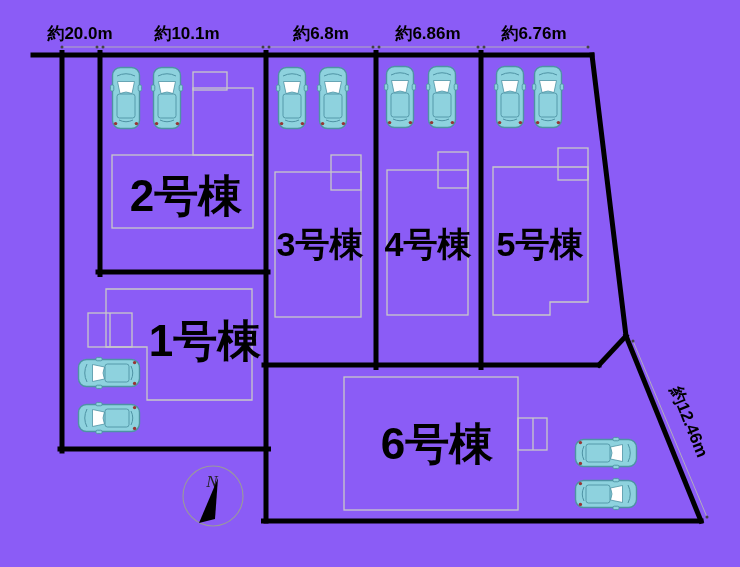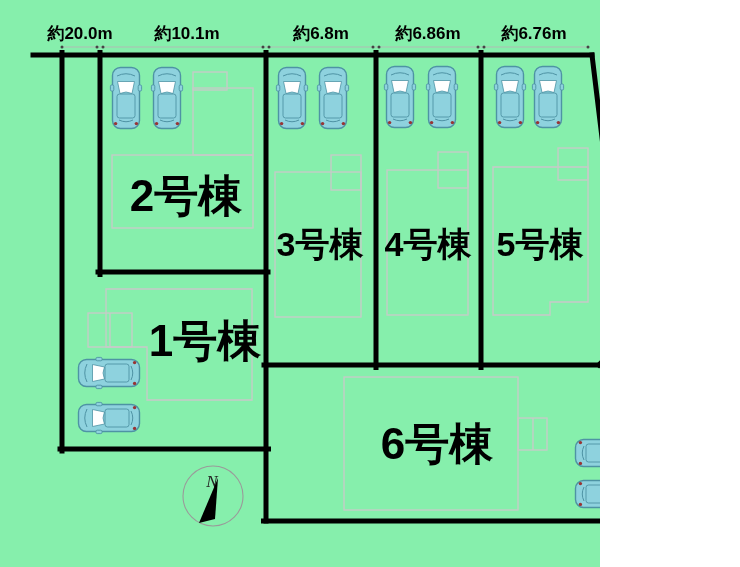--- a/index.html
+++ b/index.html
@@ -1,16 +1,16 @@
 <!DOCTYPE html>
 <html style="--boundary: #000000; --building-outline: #c9c9c9; --dimension-line: #b5b5b5; --car-body: #8ed2de; --car-outline: #4e93a4; --car-taillight: #983434;"><head>
 <meta charset="utf-8">
 <style>
   html,body{margin:0;padding:0;background:#fff;}
-  #stage{position:relative;width:600px;height:567px;background:#86efac;overflow:hidden;}
+  #stage{position:relative;width:740px;height:567px;background:#8b5cf6;overflow:hidden;}
   svg{position:absolute;left:0;top:0;}
   .b{stroke:var(--boundary,#000);stroke-width:5;fill:none;stroke-linecap:square;}
   .bld{fill:none;stroke:var(--building-outline,#c9c9c9);stroke-width:1.3;}
   .dim{stroke:var(--dimension-line,#b5b5b5);stroke-width:0.9;}
   .tick{fill:#444;}
   .lbl{font-family:"Liberation Sans","DejaVu Sans",sans-serif;font-weight:bold;fill:#000;text-anchor:middle;}
   .lbl-dim{font-size:17px;}
   .lbl-lot-lg{font-size:44px;}
   .lbl-lot-md{font-size:34px;}
   .car-body{fill:var(--car-body,#8ed2de);stroke:var(--car-outline,#4e93a4);stroke-width:1.4;}

